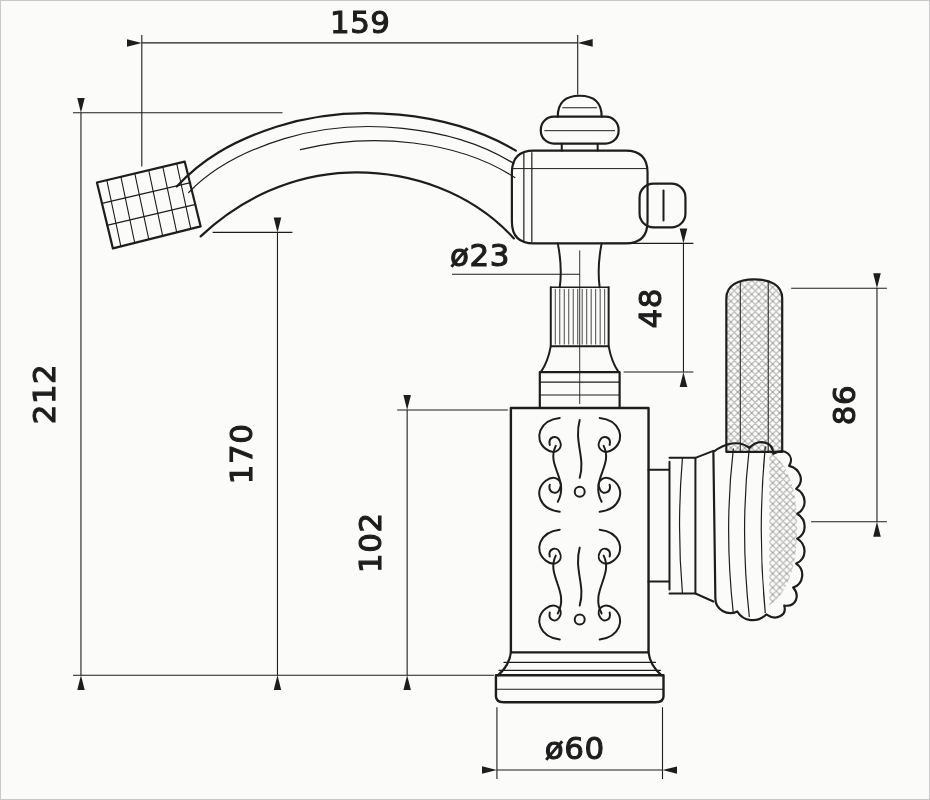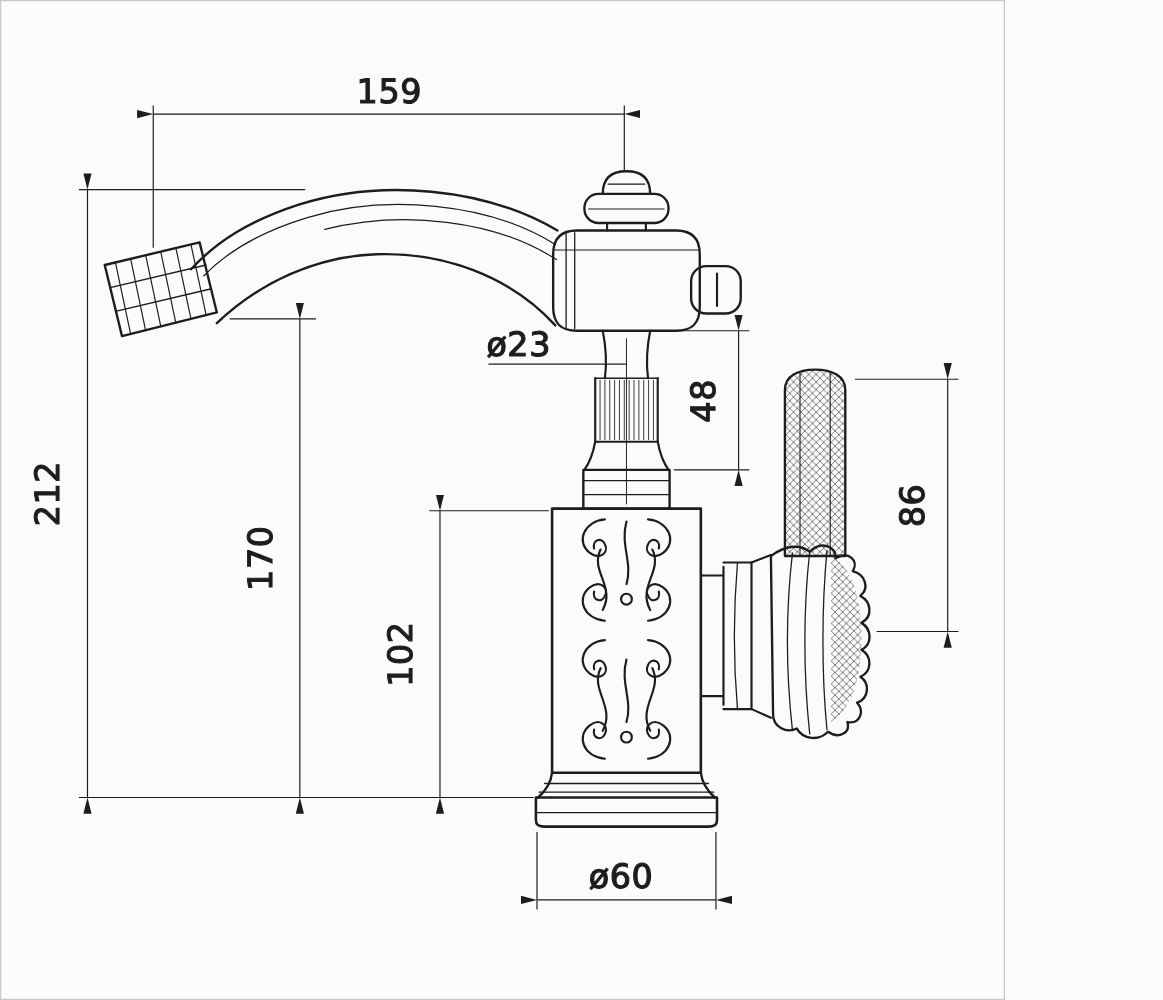--- a/index.html
+++ b/index.html
@@ -1,16 +1,16 @@
 <!DOCTYPE html>
 <html style="--ink: #1d1d1d; --background: #fbfbfa; --border: #c9c9c9;"><head>
 <meta charset="utf-8">
 <style>
   html,body{margin:0;padding:0;background:var(--background,#fbfbfa);}
-  .canvas{width:804px;height:800px;position:relative;box-sizing:border-box;
+  .canvas{width:930px;height:800px;position:relative;box-sizing:border-box;
           background:var(--background,#fbfbfa);border:1px solid var(--border,#c9c9c9);}
   svg{display:block;width:100%;height:100%;color:var(--ink,#1d1d1d);}
   .dim-text{font-family:"DejaVu Sans", "Liberation Sans", sans-serif;font-size:31px;
             fill:var(--ink,#1d1d1d);letter-spacing:0.5px;}
 </style>
 </head>
 <body>
 
 <div class="canvas">
 <svg viewBox="0 0 930 800" xmlns="http://www.w3.org/2000/svg">

